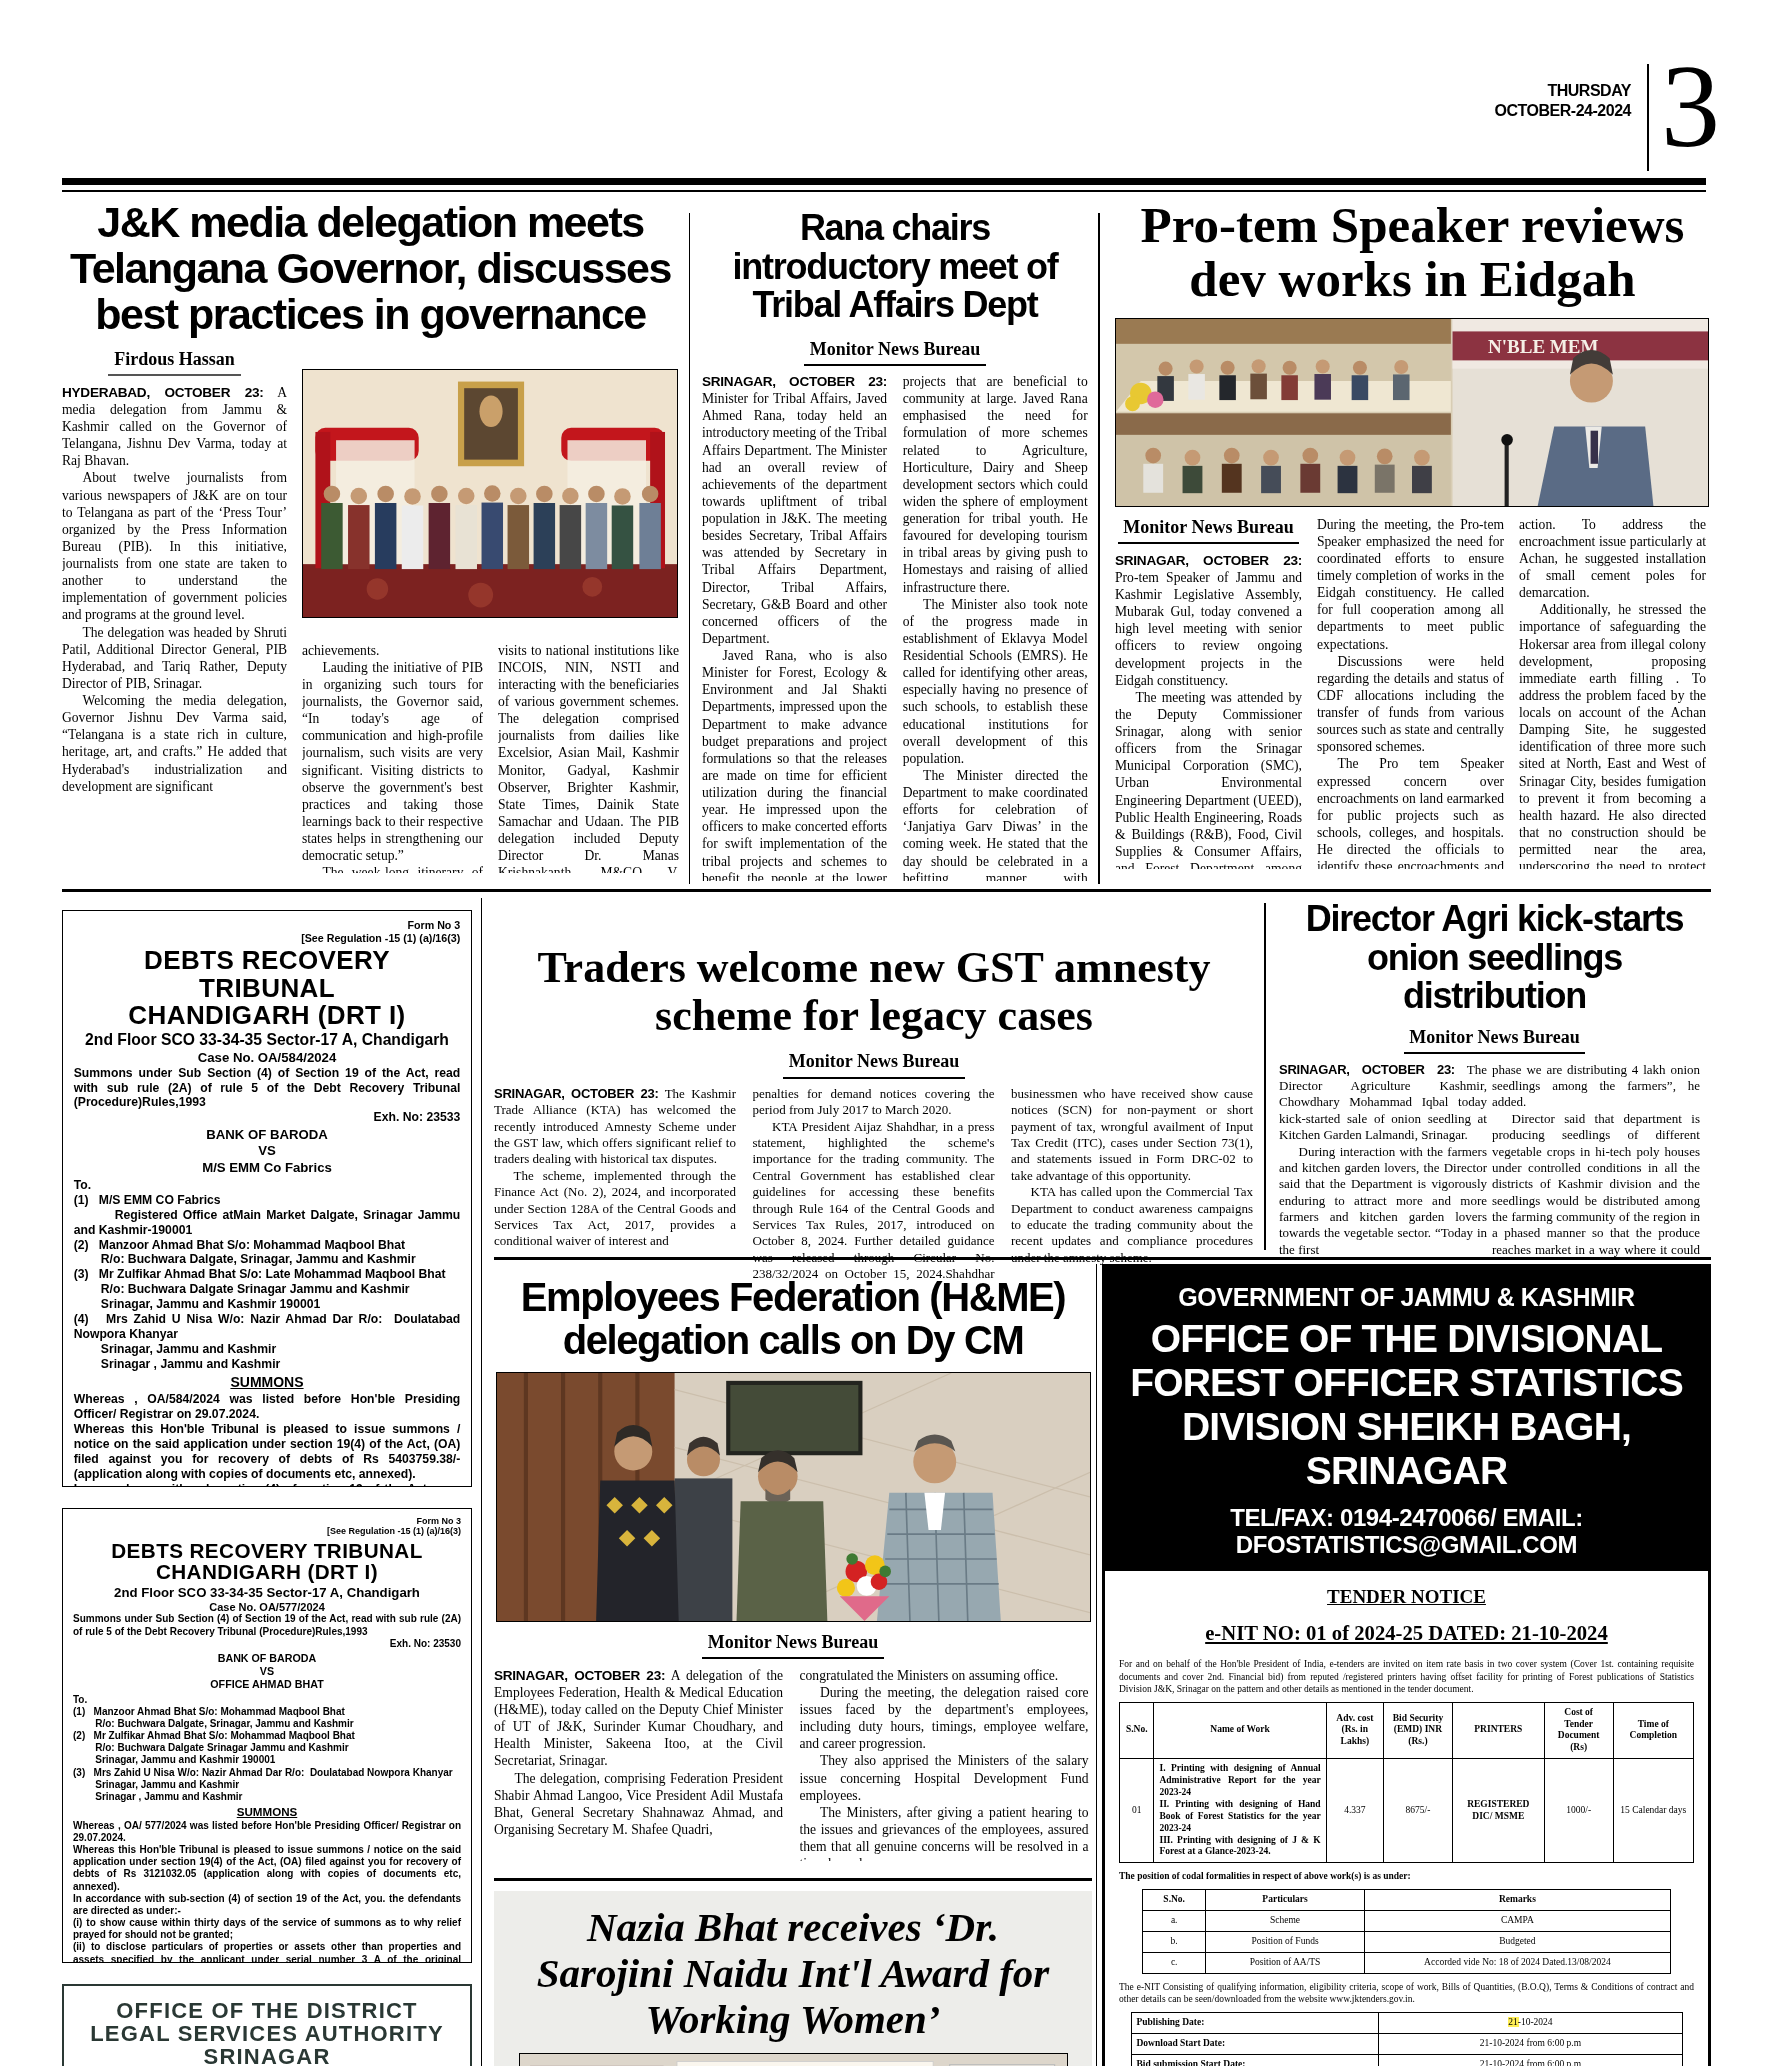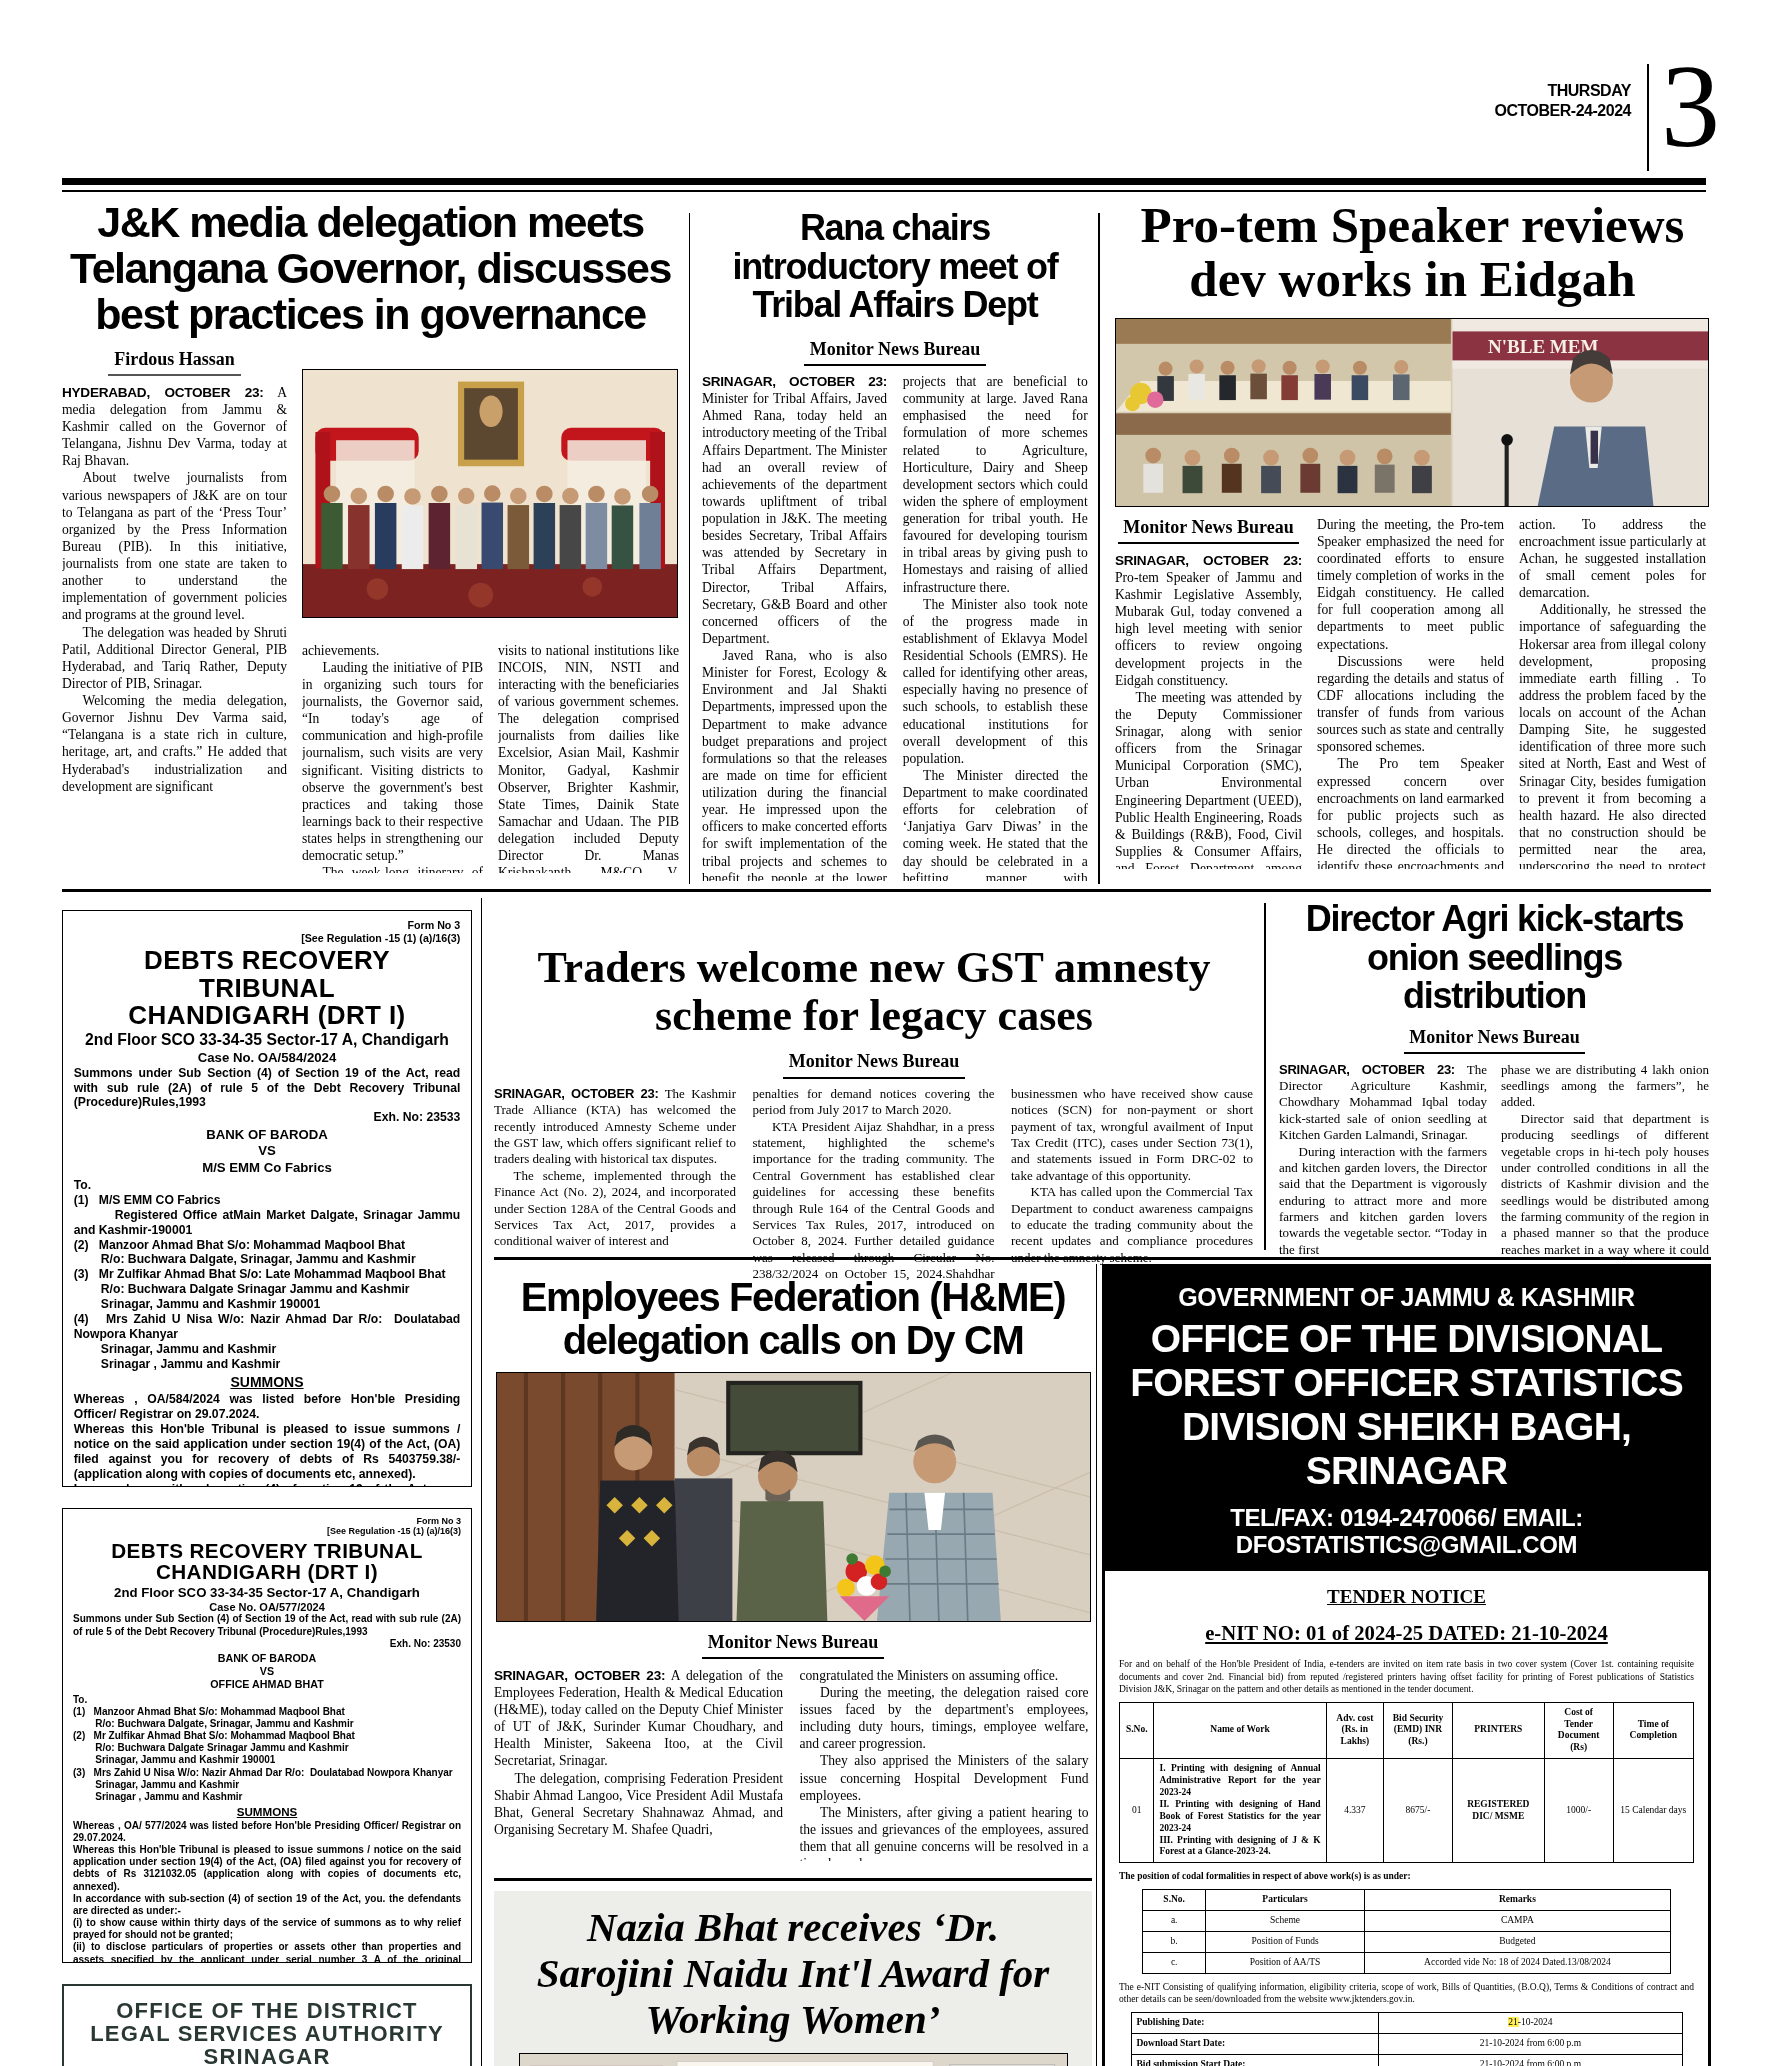--- a/index.html
+++ b/index.html
@@ -325,21 +325,21 @@
       <div class="col bod cont" style="width:242px;height:194px;font-size:13px;"><p>penalties for demand notices covering the period from July 2017 to March 2020.</p><p>KTA President Aijaz Shahdhar, in a press statement, highlighted the scheme's importance for the trading community. The Central Government has established clear guidelines for accessing these benefits through Rule 164 of the Central Goods and Services Tax Rules, 2017, introduced on October 8, 2024. Further detailed guidance was released through Circular No. 238/32/2024 on October 15, 2024.Shahdhar said that KTA is actively encouraging</p><span></span></div>
       <div class="col bod cont" style="width:242px;height:194px;font-size:13px;"><p>businessmen who have received show cause notices (SCN) for non-payment or short payment of tax, wrongful availment of Input Tax Credit (ITC), cases under Section 73(1), and statements issued in Form DRC-02 to take advantage of this opportunity.</p><p>KTA has called upon the Commercial Tax Department to conduct awareness campaigns to educate the trading community about the recent updates and compliance procedures under the amnesty scheme.</p><span></span></div>
     </div>
   </div>
 
   <div class="abs rule" style="left:1264px;top:903px;width:1.7px;height:347px;"></div>
 
   <div class="abs" style="left:1279px;top:900px;width:431px;height:351px;">
     <div class="hl hl-sans" style="font-size:36px;">Director Agri kick-starts onion seedlings distribution</div>
     <div class="byline" style="margin-top:11.6px;"><span>Monitor News Bureau</span></div>
-    <div class="cols" style="gap:14px;">
+    <div class="cols" style="gap:5px;">
       <div class="col bod" style="width:208px;height:198px;font-size:13px;">
         <p class="lead-p"><b class="dl">SRINAGAR, OCTOBER 23:</b> <span>The Director Agriculture Kashmir, Chowdhary Mohammad Iqbal today kick-started sale of onion seedling at Kitchen Garden Lalmandi, Srinagar.</span></p>
         <p>During interaction with the farmers and kitchen garden lovers, the Director said that the Department is vigorously enduring to attract more and more farmers and kitchen garden lovers towards the vegetable sector. “Today in the first</p><span></span>
       </div>
       <div class="col bod cont" style="width:208px;height:198px;font-size:13px;"><p>phase we are distributing 4 lakh onion seedlings among the farmers”, he added.</p><p>Director said that department is producing seedlings of different vegetable crops in hi-tech poly houses under controlled conditions in all the districts of Kashmir division and the seedlings would be distributed among the farming community of the region in a phased manner so that the produce reaches market in a way where it could fetch the farmer maximum possible returns.</p><span></span></div>
     </div>
   </div>
 
   <div class="abs rule" style="left:494px;top:1257px;width:1217px;height:2.9px;"></div>
 

